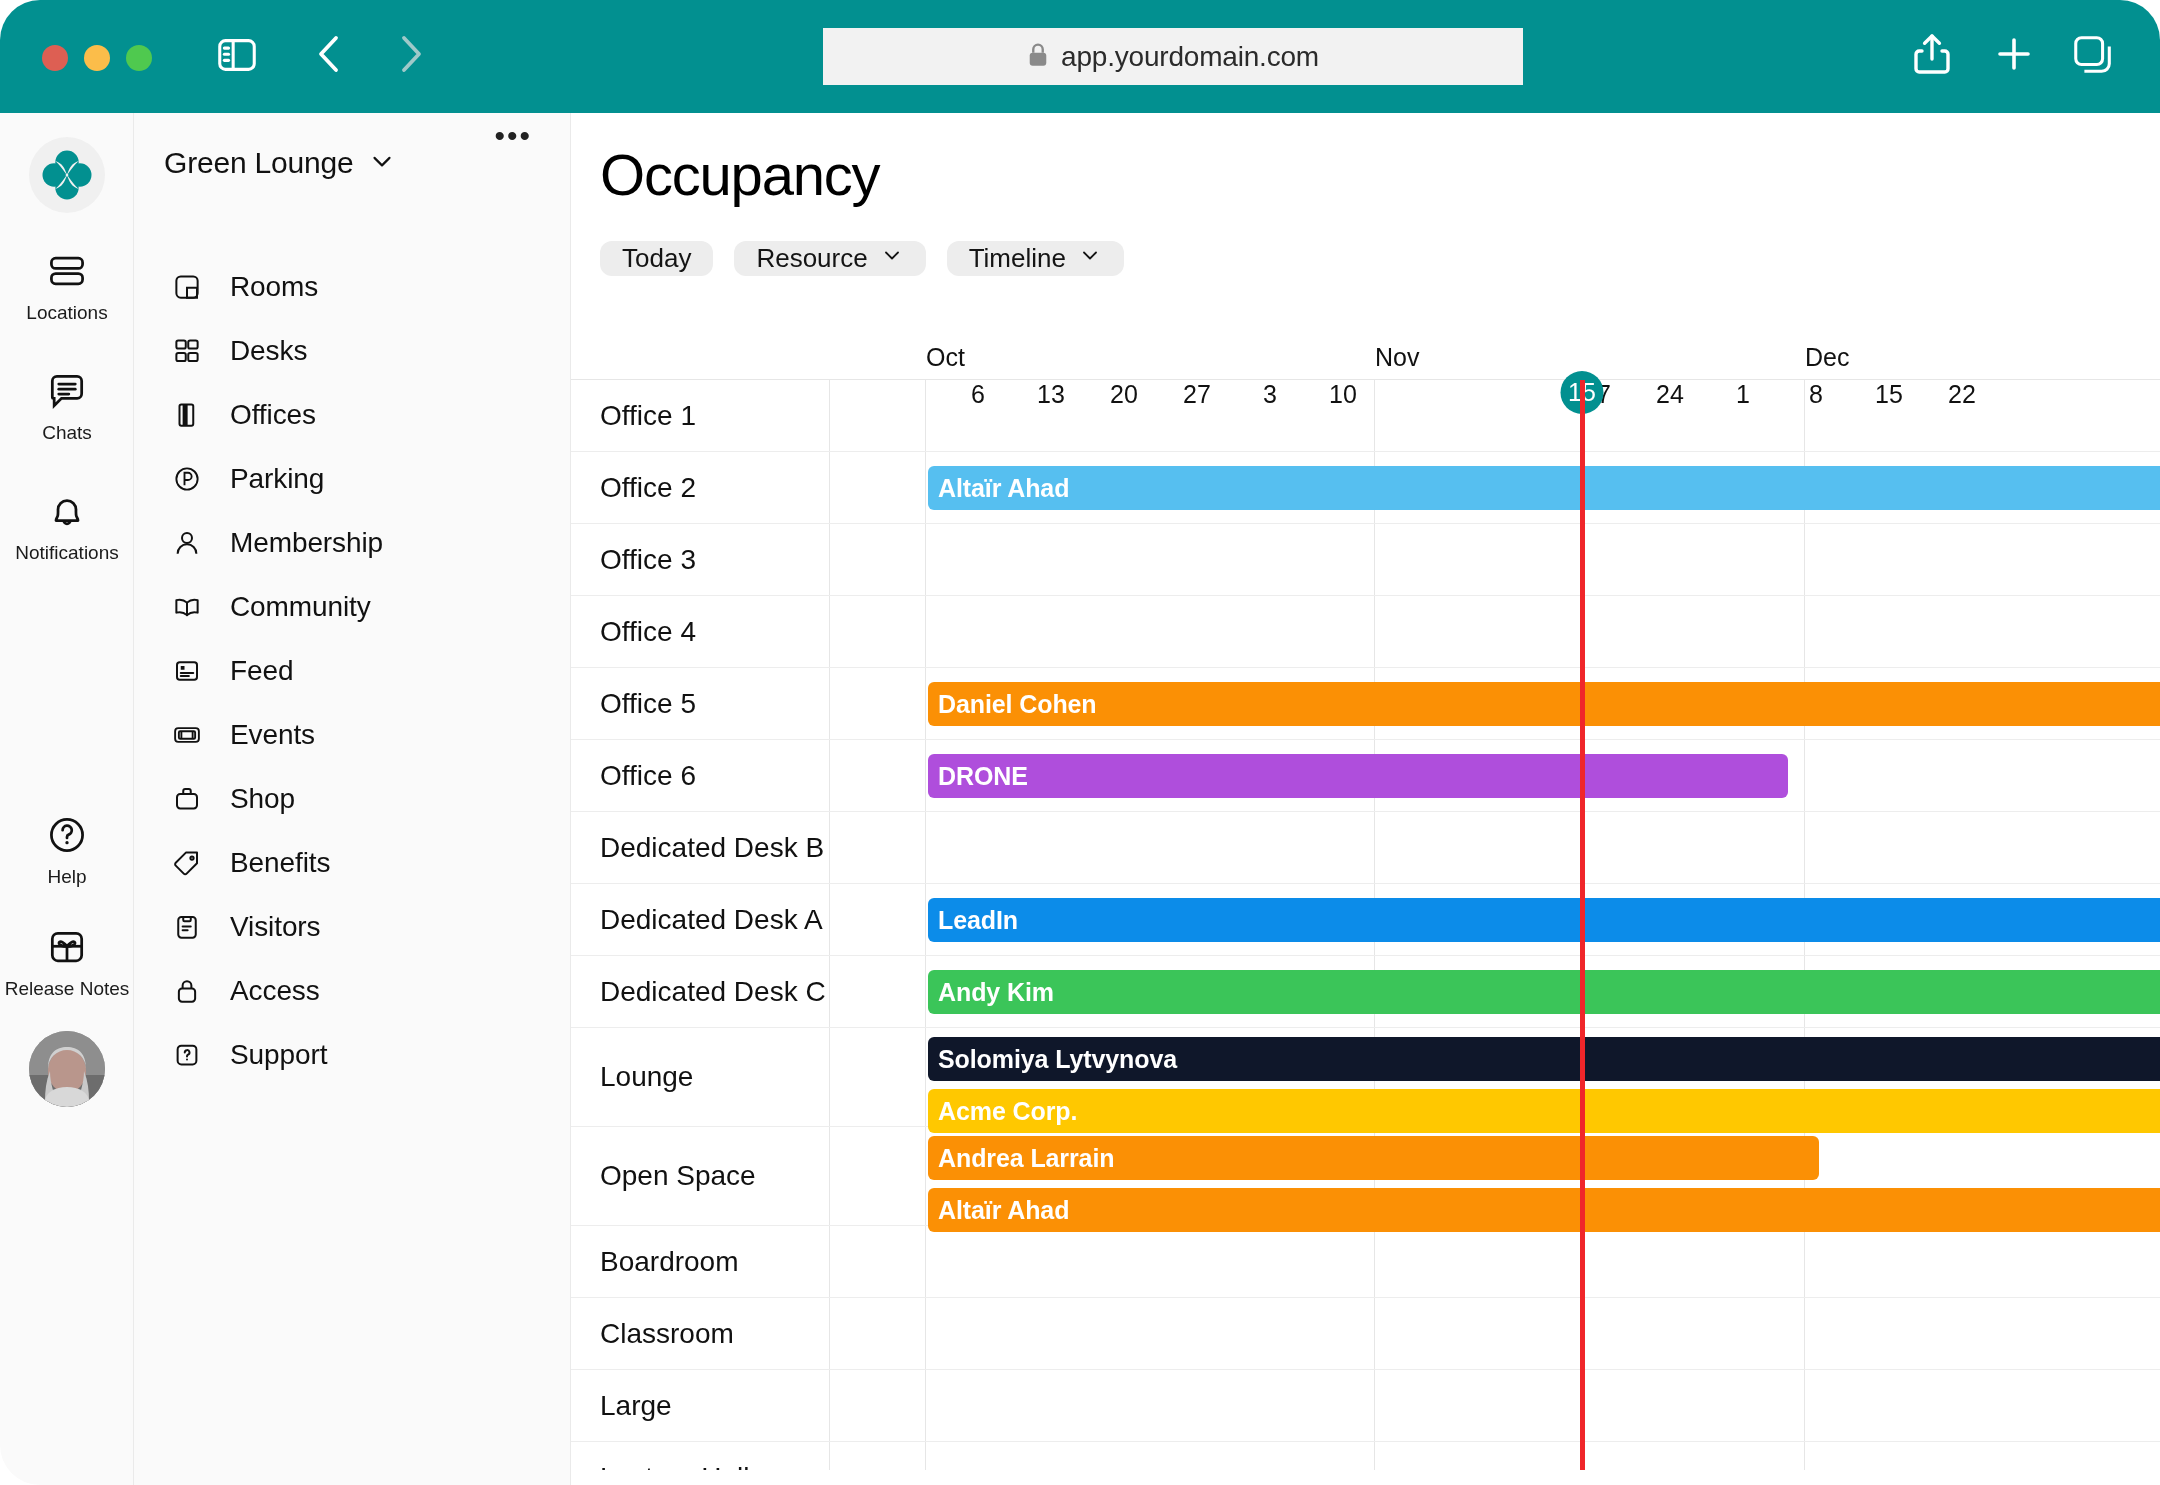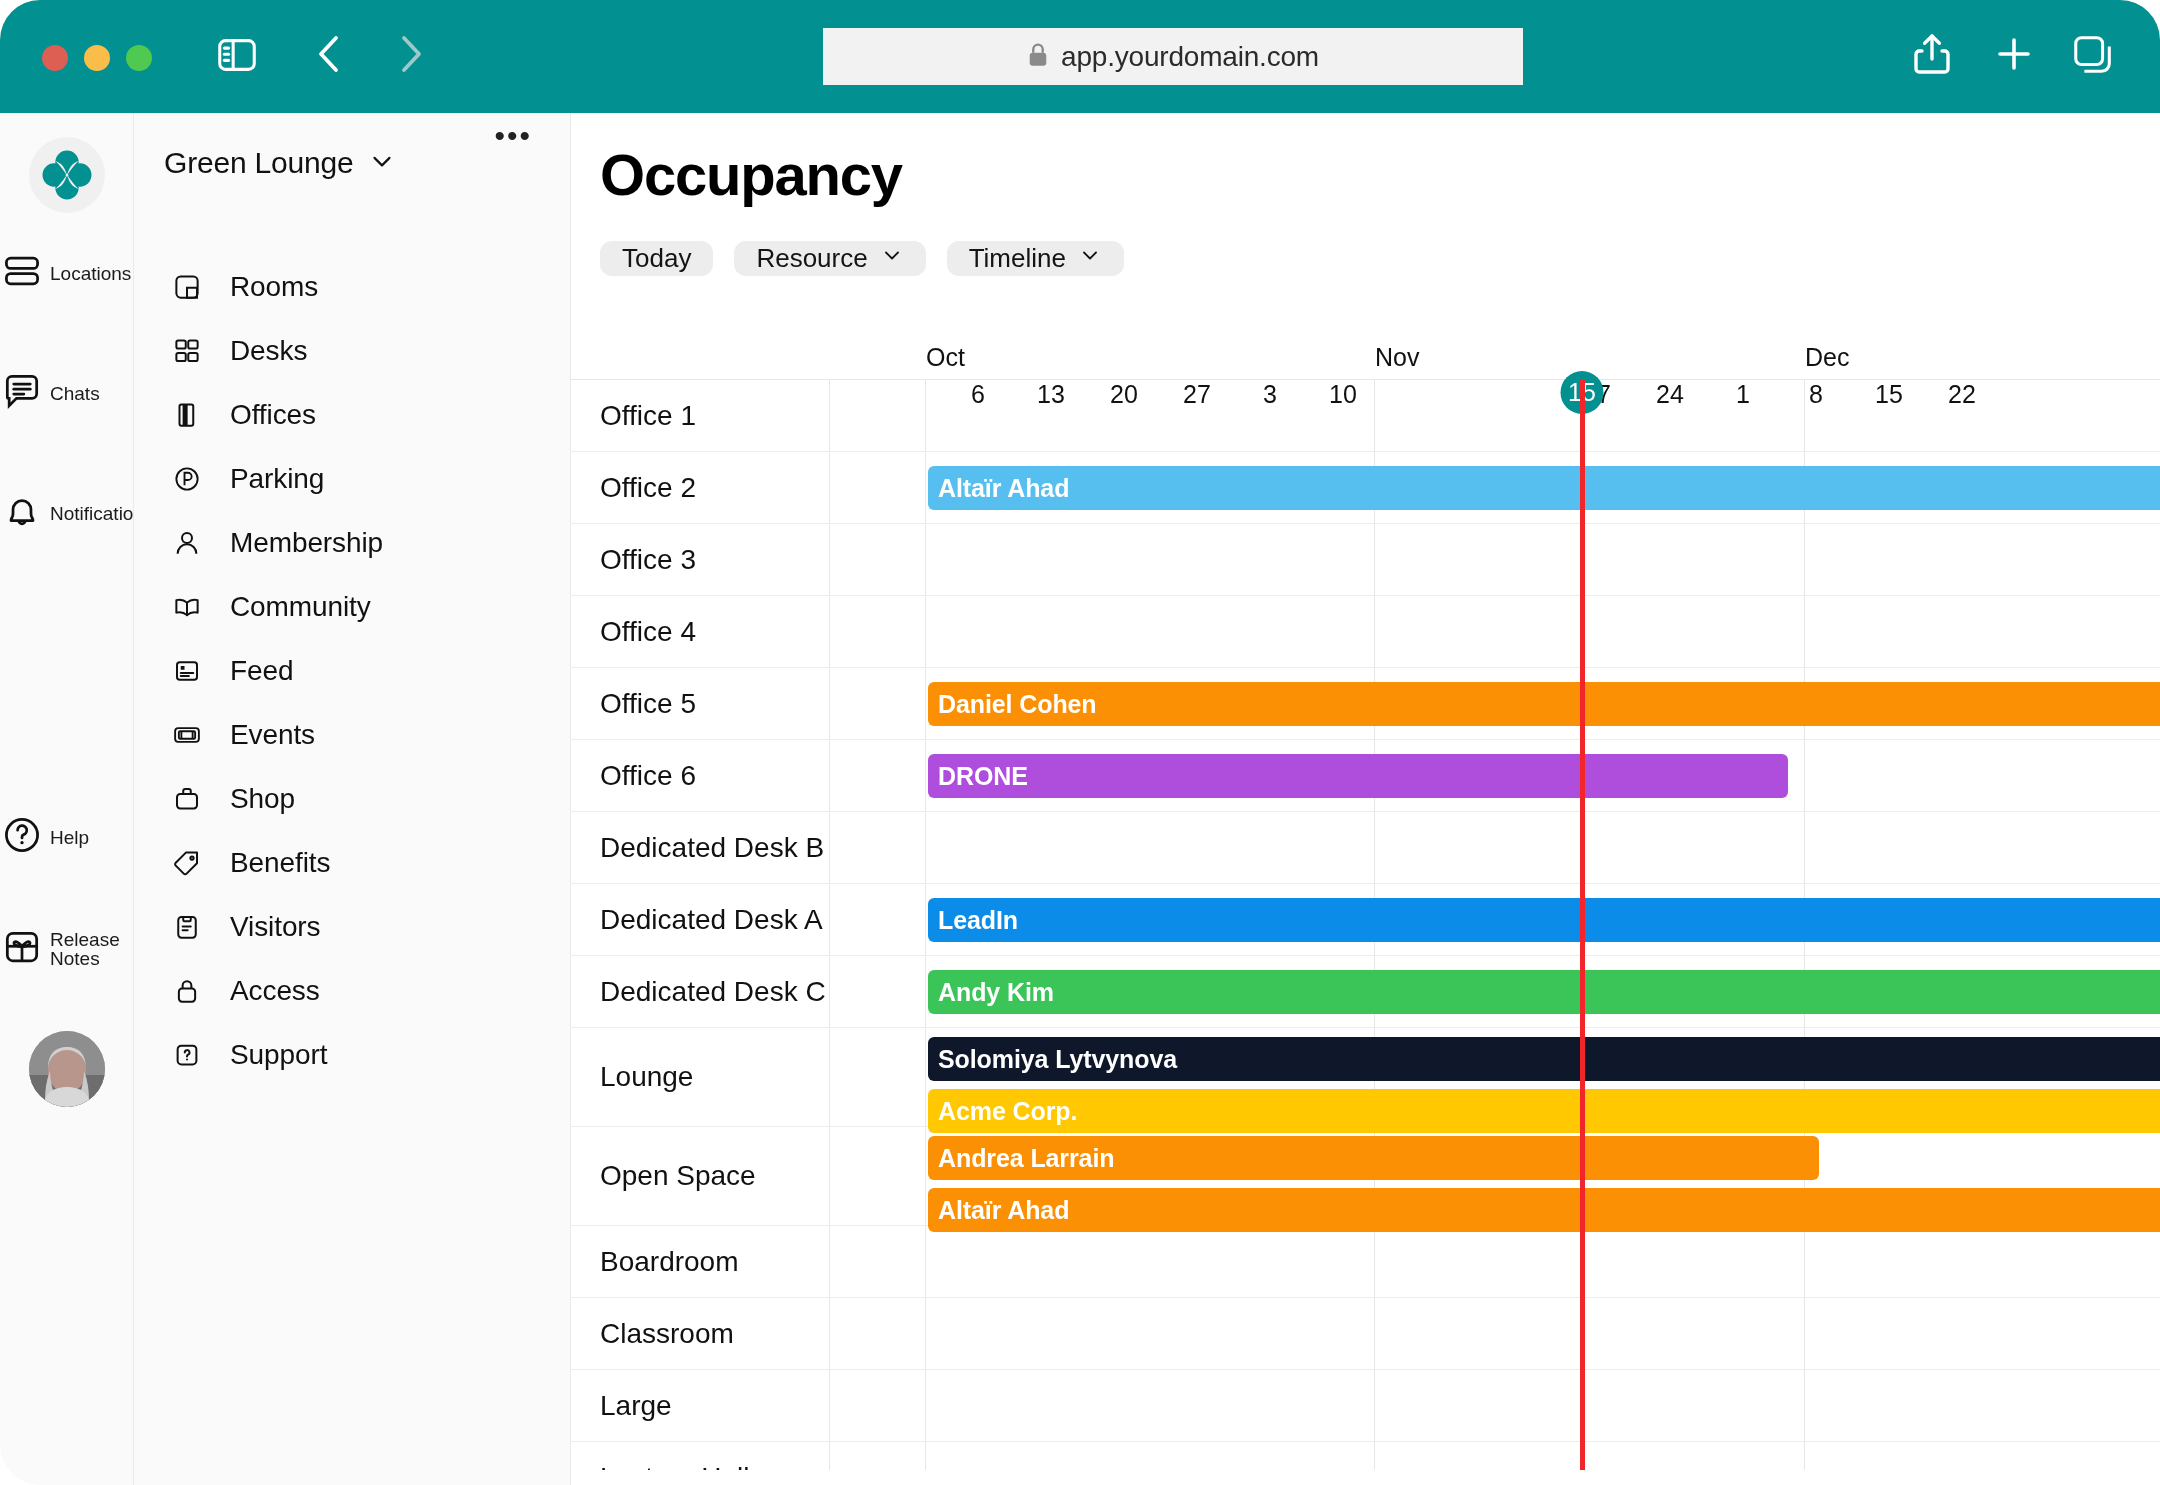--- a/index.html
+++ b/index.html
@@ -65,21 +65,21 @@
     border-right: 1px solid #EAEAEA;
   }
   #brand-logo {
     position: absolute; left: 29px; top: 24px;
     width: 76px; height: 76px; border-radius: 50%;
     background: #F0F0F0;
     display: flex; align-items: center; justify-content: center;
   }
   .rail-item {
     position: absolute; left: 0; width: 134px;
-    display: flex; flex-direction: row; align-items: center;
+    display: flex; flex-direction: column; align-items: center;
     gap: 6px; cursor: default;
   }
   .rail-item .ri-label {
     font-size: 19px; color: #1b1b1b; line-height: 1;
   }
   #rail-locations { top: 136px; }
   #rail-chats     { top: 256px; }
   #rail-notifs    { top: 376px; }
   #rail-help      { top: 700px; }
   #rail-release   { top: 812px; }
@@ -120,21 +120,21 @@
   }
 
   
   #main {
     position: absolute; left: 571px; top: 0;
     width: 1589px; height: 1372px;
     background: #ffffff;
   }
   #page-title {
     position: absolute; left: 29px; top: 28px;
-    font-size: 58px; font-weight: bold; color: #000; letter-spacing: -1.2px;
+    font-size: 58px; font-weight: normal; color: #000; letter-spacing: -1.2px;
   }
   #filters {
     position: absolute; left: 29px; top: 128px;
     display: flex; gap: 21px;
   }
   .chip {
     height: 35px; background: #EDEDED; border-radius: 12px;
     display: flex; align-items: center; gap: 12px;
     padding: 0 22px; font-size: 26px; color: #141414;
     cursor: default; white-space: nowrap;

